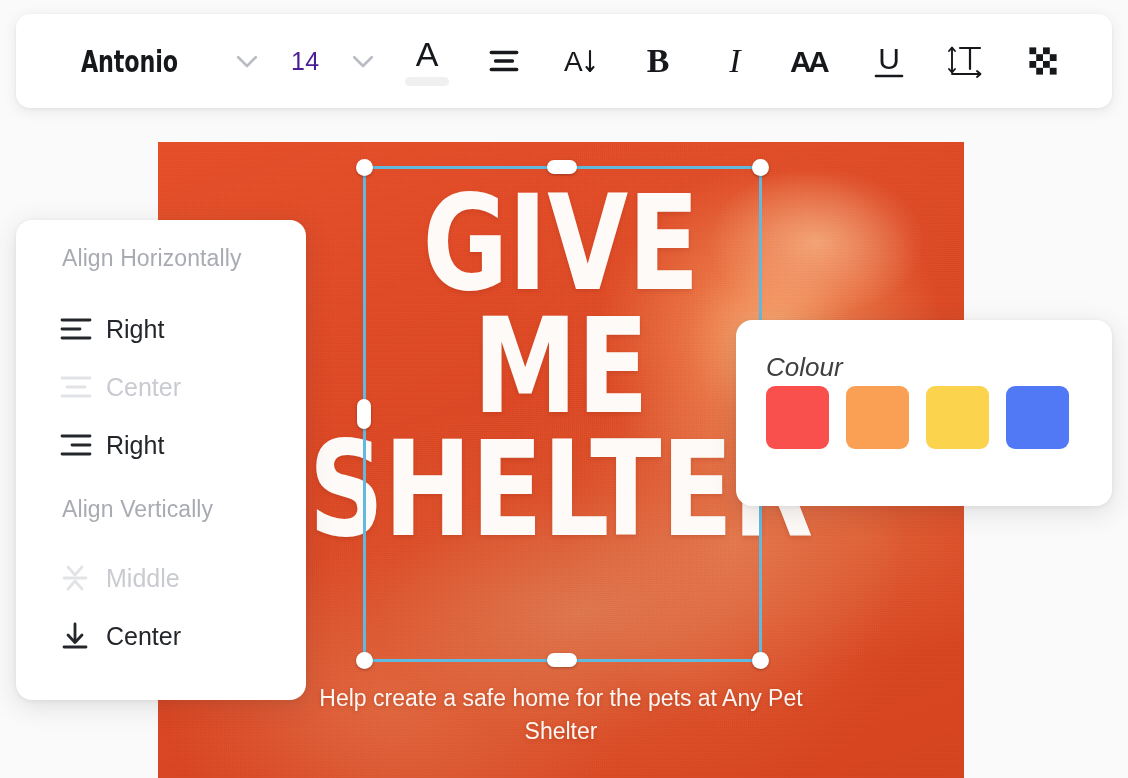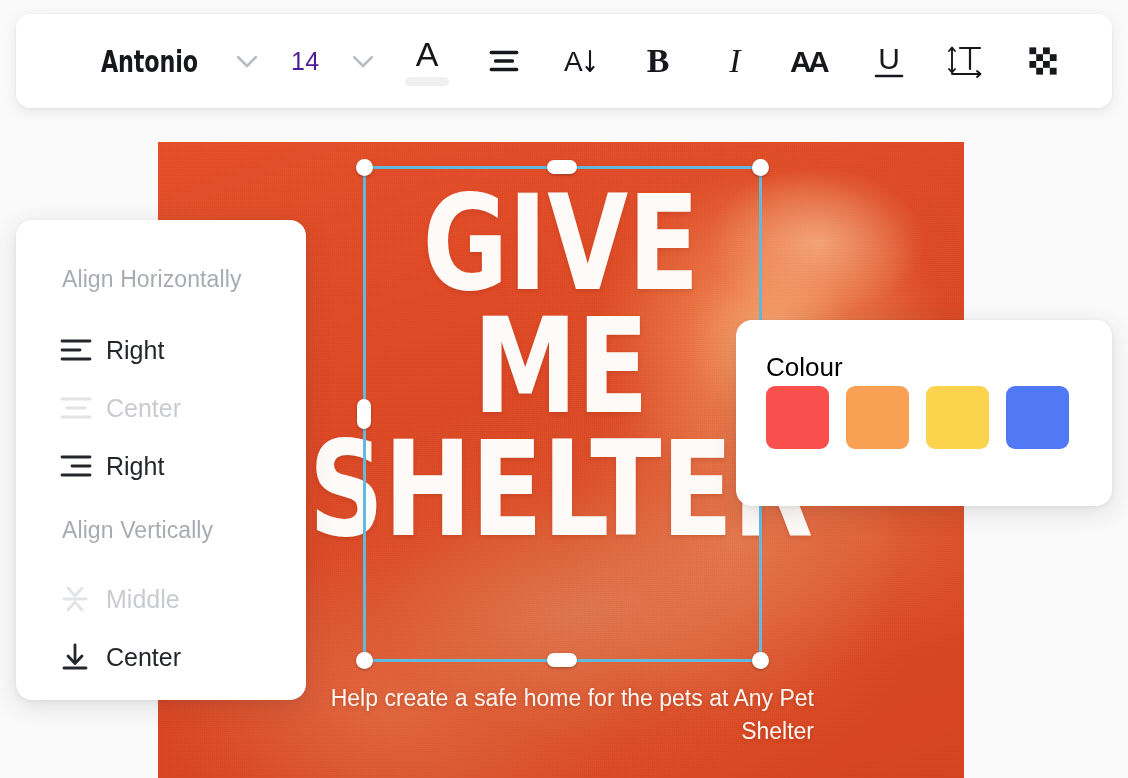--- a/index.html
+++ b/index.html
@@ -42,21 +42,21 @@
   #font-family-value {
     font-family: "Liberation Sans Narrow", "DejaVu Sans Condensed", "Liberation Sans", sans-serif;
     font-size: 31px;
     font-weight: 700;
     color: #16181c;
     letter-spacing: -0.2px;
     transform: scaleX(0.80);
     transform-origin: left center;
     white-space: nowrap;
   }
-  #font-family-box { width: 162px; justify-content: flex-end; }
+  #font-family-box { width: 162px; justify-content: center; }
   .chev { width: 50px; }
   .chev svg { display: block; }
   #font-size-box {
     width: 68px;
     justify-content: center;
   }
   #font-size-value {
     font-size: 25px;
     color: #4c1d95;
     font-weight: 400;
@@ -142,21 +142,20 @@
     position: absolute;
     left: 0;
     right: 0;
     top: 540px;
     font-size: 23px;
     line-height: 1.42;
     font-weight: 500;
     color: #fdf6f2;
     text-shadow: 0 1px 4px rgba(120,30,10,0.28);
     padding: 0 150px;
-    text-align: right;
   }
 
   
   #selection-frame {
     position: absolute;
     left: 364px;
     top: 167px;
     width: 396px;
     height: 493px;
   }
@@ -197,21 +196,21 @@
   
   #align-menu {
     position: absolute;
     left: 16px;
     top: 220px;
     width: 290px;
     height: 480px;
     background: #ffffff;
     border-radius: 16px;
     box-shadow: 0 6px 26px rgba(60,60,70,0.15), 0 1px 4px rgba(60,60,70,0.08);
-    padding: 46px 0 0 0;
+    padding: 25px 0 0 0;
     box-sizing: border-box;
   }
   .menu-section-title {
     font-size: 23px;
     color: #a8abb2;
     font-weight: 500;
     padding: 0 0 0 46px;
     letter-spacing: 0.1px;
   }
   #align-horizontal-title { margin-bottom: 28px; }
@@ -246,23 +245,24 @@
     width: 376px;
     height: 186px;
     background: #ffffff;
     border-radius: 16px;
     box-shadow: 0 6px 26px rgba(60,60,70,0.15), 0 1px 4px rgba(60,60,70,0.08);
     box-sizing: border-box;
     padding: 32px 0 0 30px;
   }
   #colour-title {
     font-size: 26px;
-    color: #000000;
+    color: #404040;
     font-weight: 400;
     margin-bottom: 3px;
+    font-style: italic;
   }
   #colour-swatches {
     display: flex;
     gap: 17px;
   }
   .colour-swatch {
     width: 63px;
     height: 63px;
     border-radius: 9px;
     cursor: pointer;

